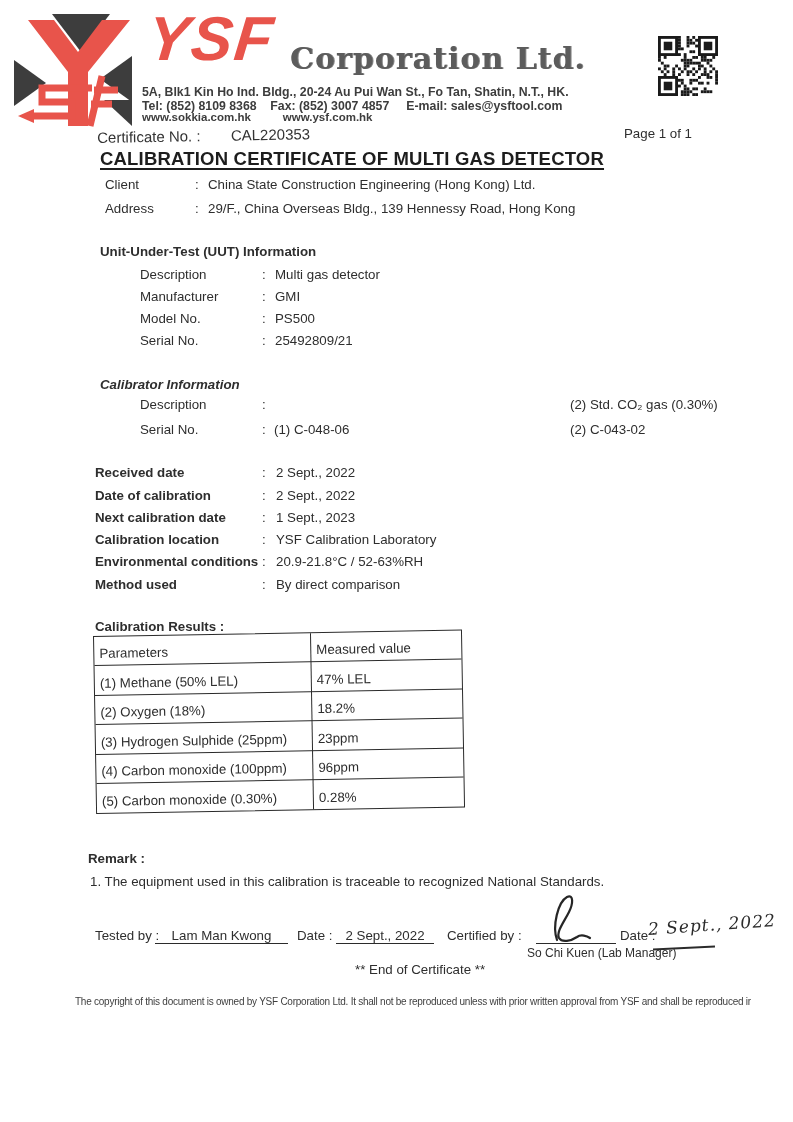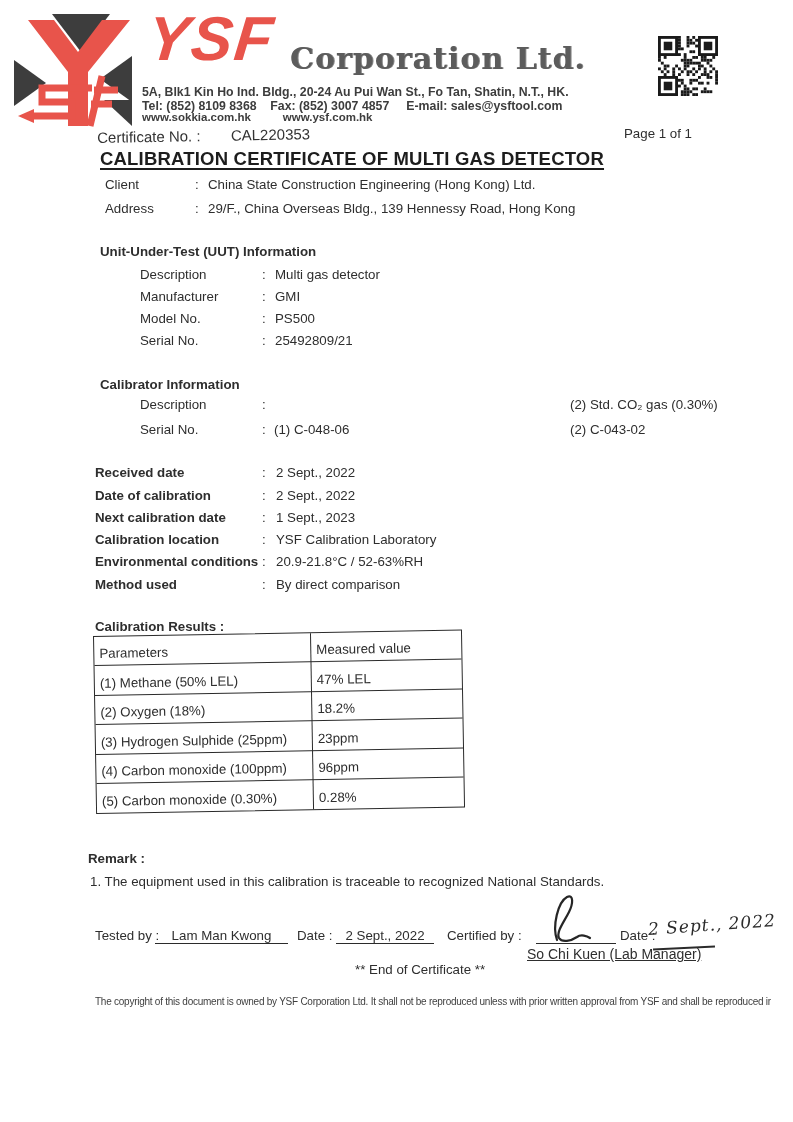--- a/index.html
+++ b/index.html
@@ -47,23 +47,23 @@
   
   .sigline {
     position:absolute; border-bottom:1.5px solid #2b2b2b; height:16px;
     text-align:center; font-size:13.3px;
   }
   .handwrite {
     font-family:"DejaVu Serif", serif; font-style:italic; font-size:17px;
     color:#2b2b2b; letter-spacing:1px; transform:rotate(-4deg); transform-origin:0 50%;
   }
   .hw-underline { position:absolute; height:1.6px; background:#2b2b2b; transform:rotate(-3deg); }
-  .small-name { font-size:14px; color:#2e2e2e;text-decoration:underline; }
-
-  .footer-text { font-size:10px; color:#3f3f3f; letter-spacing:-0.25px;margin-left:20px; }
+  .small-name { font-size:12px; color:#2e2e2e; }
+
+  .footer-text { font-size:10px; color:#3f3f3f; letter-spacing:-0.25px; }
 </style>
 </head>
 <body>
 
 <div class="page">
 
   <span class="abs" style="left:6px; top:12px;">
     <svg width="132" height="118" viewBox="0 0 132 118">
       <polygon points="46,2 104,2 75,40" fill="#3d3d3d"></polygon>
       <polygon points="8,48 8,94 40,71" fill="#3d3d3d"></polygon>
@@ -249,21 +249,21 @@
     <span class="abs fs13" style="left:140px;">Model No.</span>
     <span class="abs fs13" style="left:262px;">:</span>
     <span class="abs fs13" style="left:275px;">PS500</span>
   </div>
   <div class="abs" style="top:333px; left:0; width:793px; height:18px;">
     <span class="abs fs13" style="left:140px;">Serial No.</span>
     <span class="abs fs13" style="left:262px;">:</span>
     <span class="abs fs13" style="left:275px;">25492809/21</span>
   </div>
 
-  <span class="abs fs13 b" style="left:100px; top:377px;">Calibrator Information</span>
+  <span class="abs fs13 b" style="left:100px; top:377px;font-style:italic;">Calibrator Information</span>
   <div class="abs" style="top:397px; left:0; width:793px; height:18px;">
     <span class="abs fs13" style="left:140px;">Description</span>
     <span class="abs fs13" style="left:262px;">:</span>
     <span class="abs fs13" style="left:570px;">(2) Std. CO₂ gas (0.30%)</span>
   </div>
   <div class="abs" style="top:422px; left:0; width:793px; height:18px;">
     <span class="abs fs13" style="left:140px;">Serial No.</span>
     <span class="abs fs13" style="left:262px;">:</span>
     <span class="abs fs13" style="left:274px;">(1) C-048-06</span>
     <span class="abs fs13" style="left:570px;">(2) C-043-02</span>

